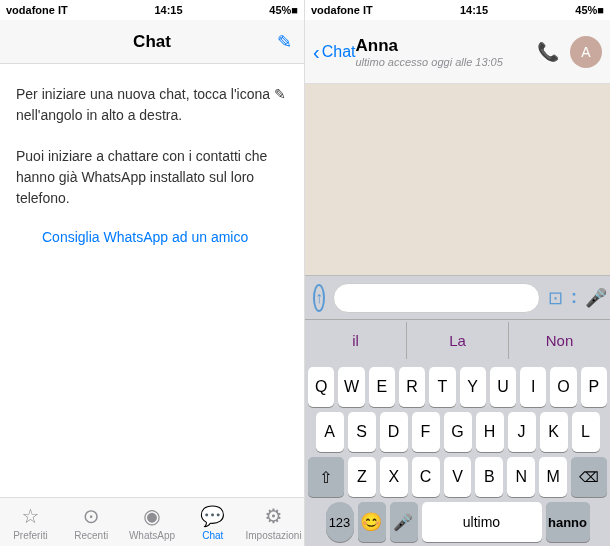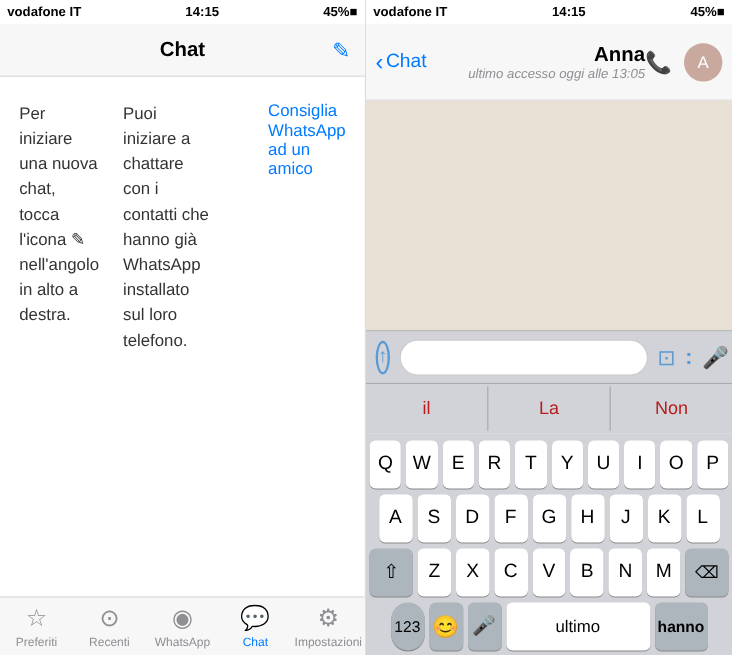--- a/index.html
+++ b/index.html
@@ -53,21 +53,21 @@
       position: absolute;
       right: 12px;
       color: #007aff;
       font-size: 18px;
     }
 
     .left-content {
       flex: 1;
       padding: 20px 16px;
       display: flex;
-      flex-direction: row;
+      flex-direction: column;
       gap: 20px;
     }
 
     .left-content .info-text {
       font-size: 14px;
       color: #333;
       line-height: 1.5;
     }
 
     .left-content .link-text {
@@ -154,21 +154,21 @@
 
     .back-chevron {
       font-size: 20px;
       line-height: 1;
     }
 
     .contact-center {
       flex: 1;
       display: flex;
       flex-direction: column;
-      align-items: flex-end;
+      align-items: flex-start;
       justify-content: center;
     }
 
     .contact-name {
       font-size: 17px;
       font-weight: 600;
       color: #000;
     }
 
     .contact-status {
@@ -268,21 +268,21 @@
       background: #d1d3d8;
       border-top: 1px solid #aaa;
       display: flex;
       align-items: center;
     }
 
     .autocomplete-item {
       flex: 1;
       text-align: center;
       font-size: 15px;
-      color: #b91c1c;
+      color: #701a75;
       border-right: 1px solid #aaa;
       padding: 10px 0;
       cursor: pointer;
     }
 
     .autocomplete-item:last-child {
       border-right: none;
     }
 
     

